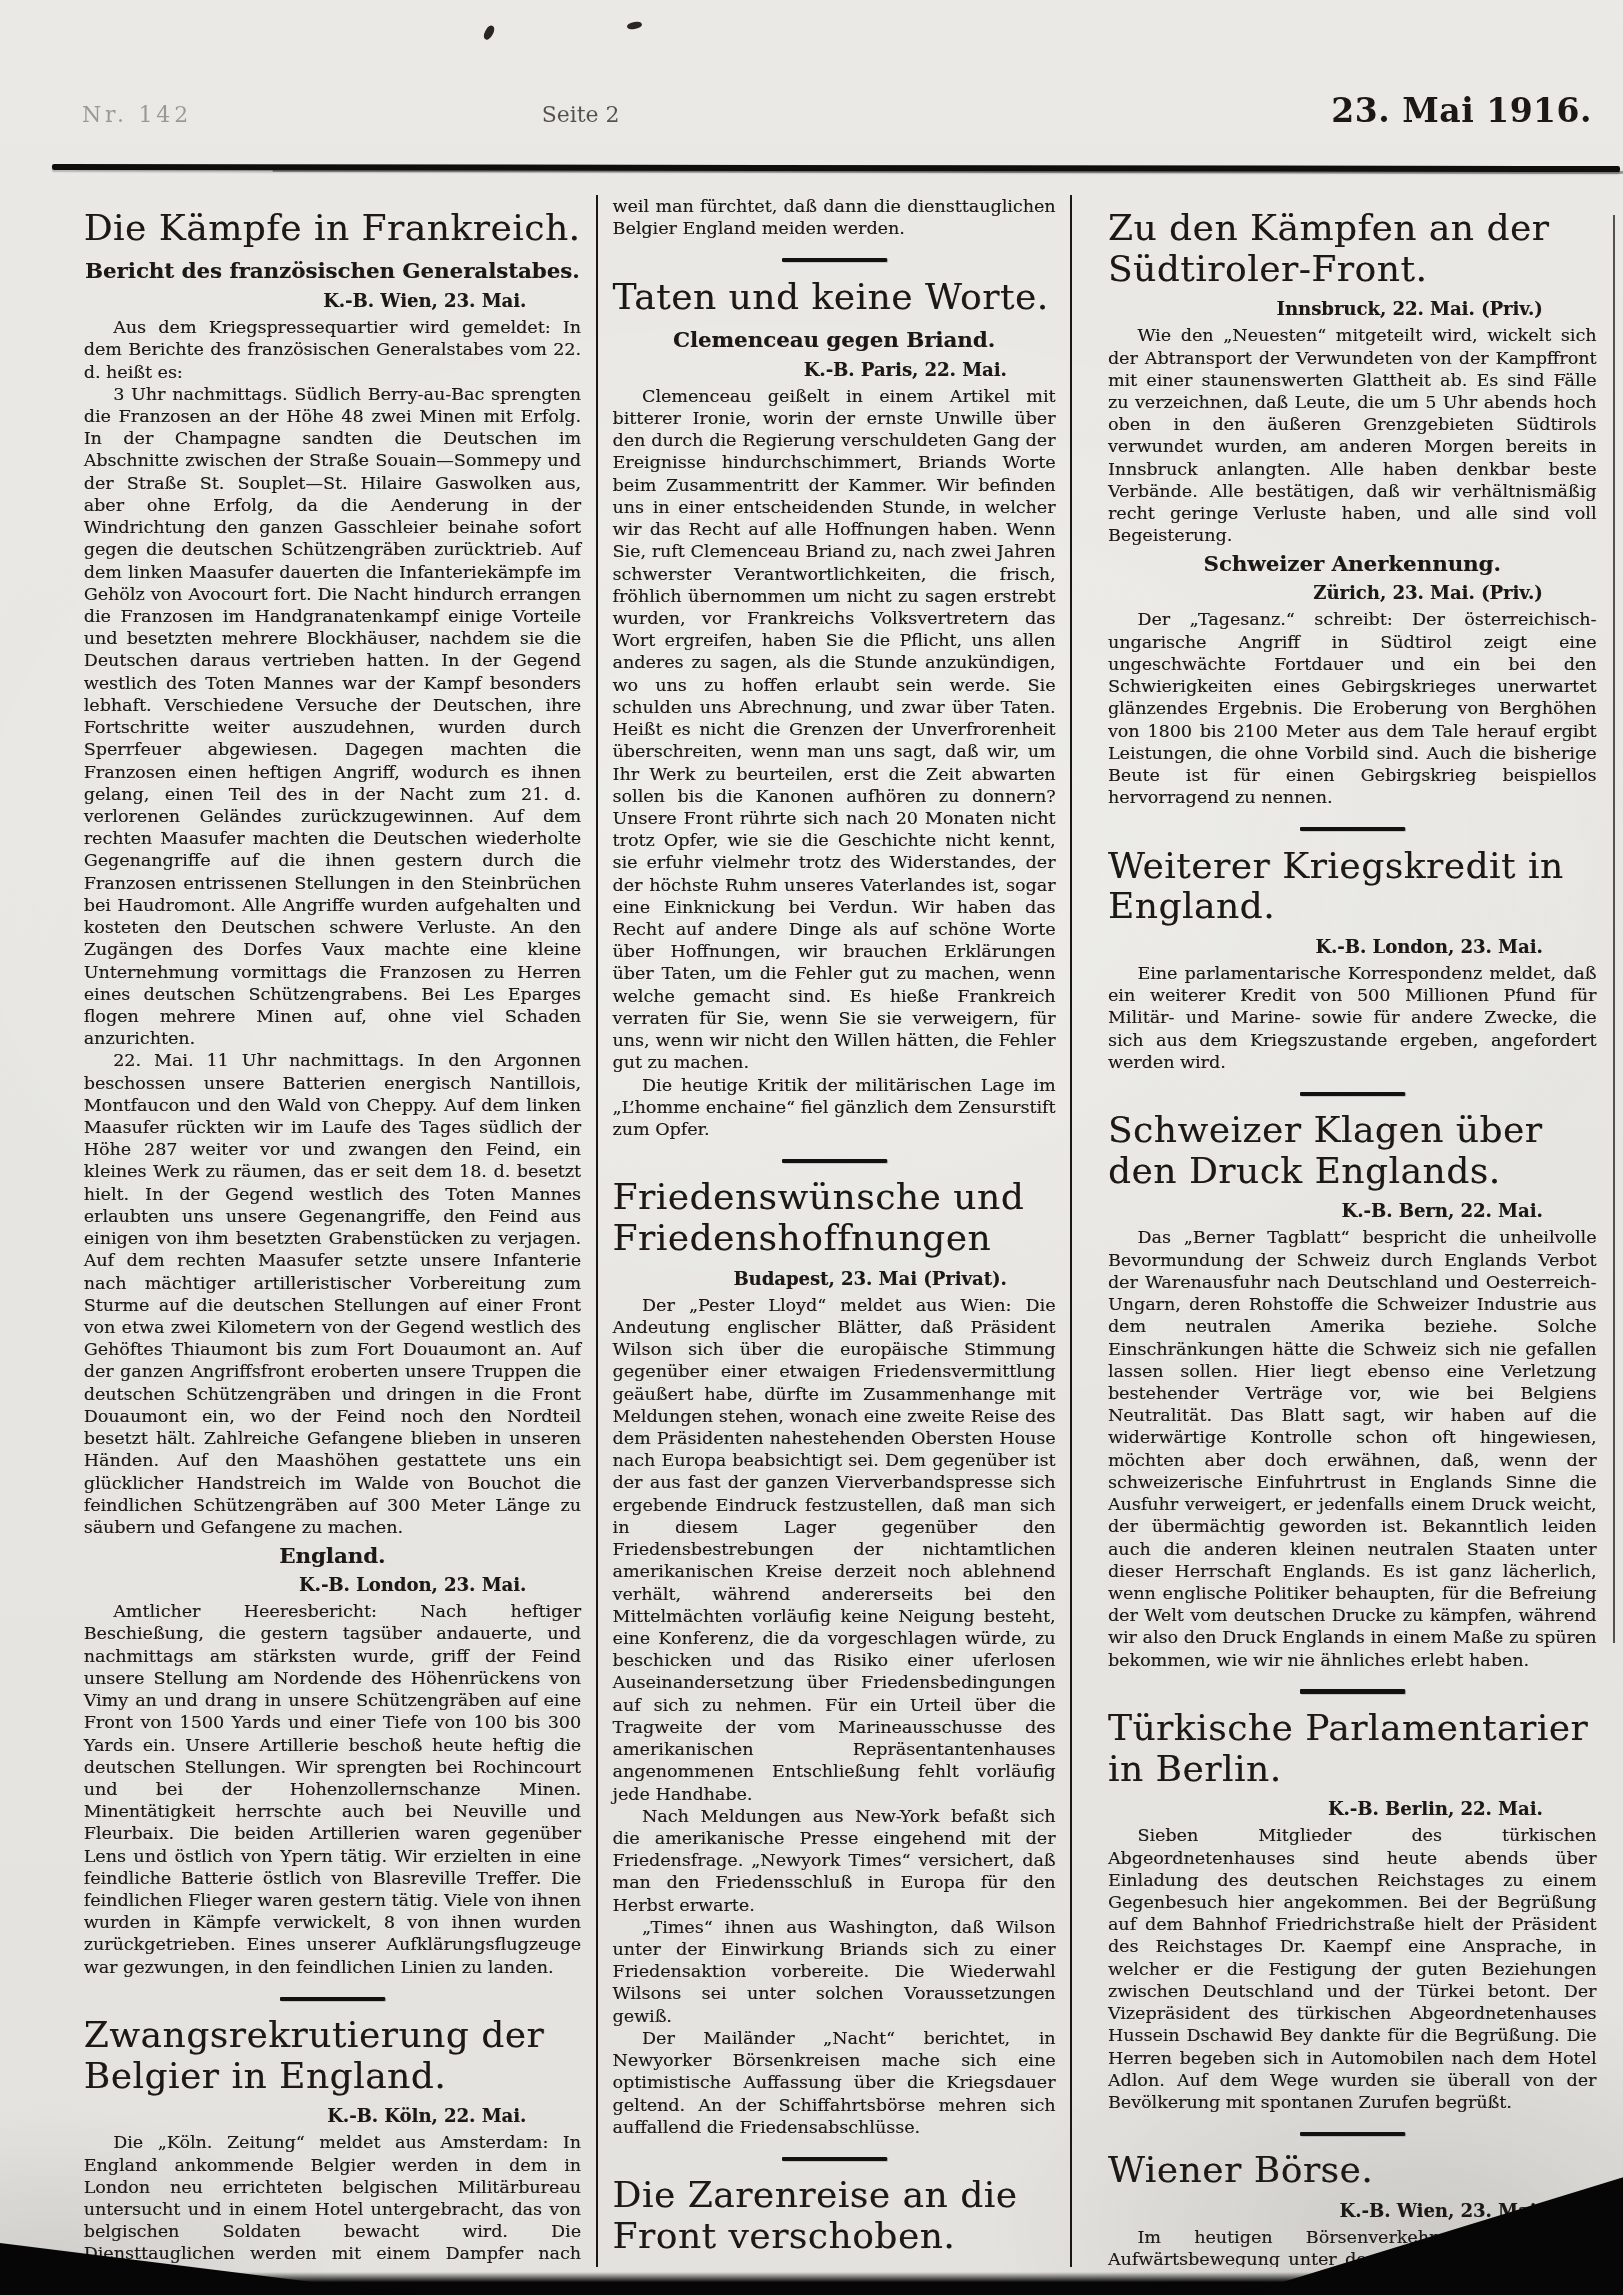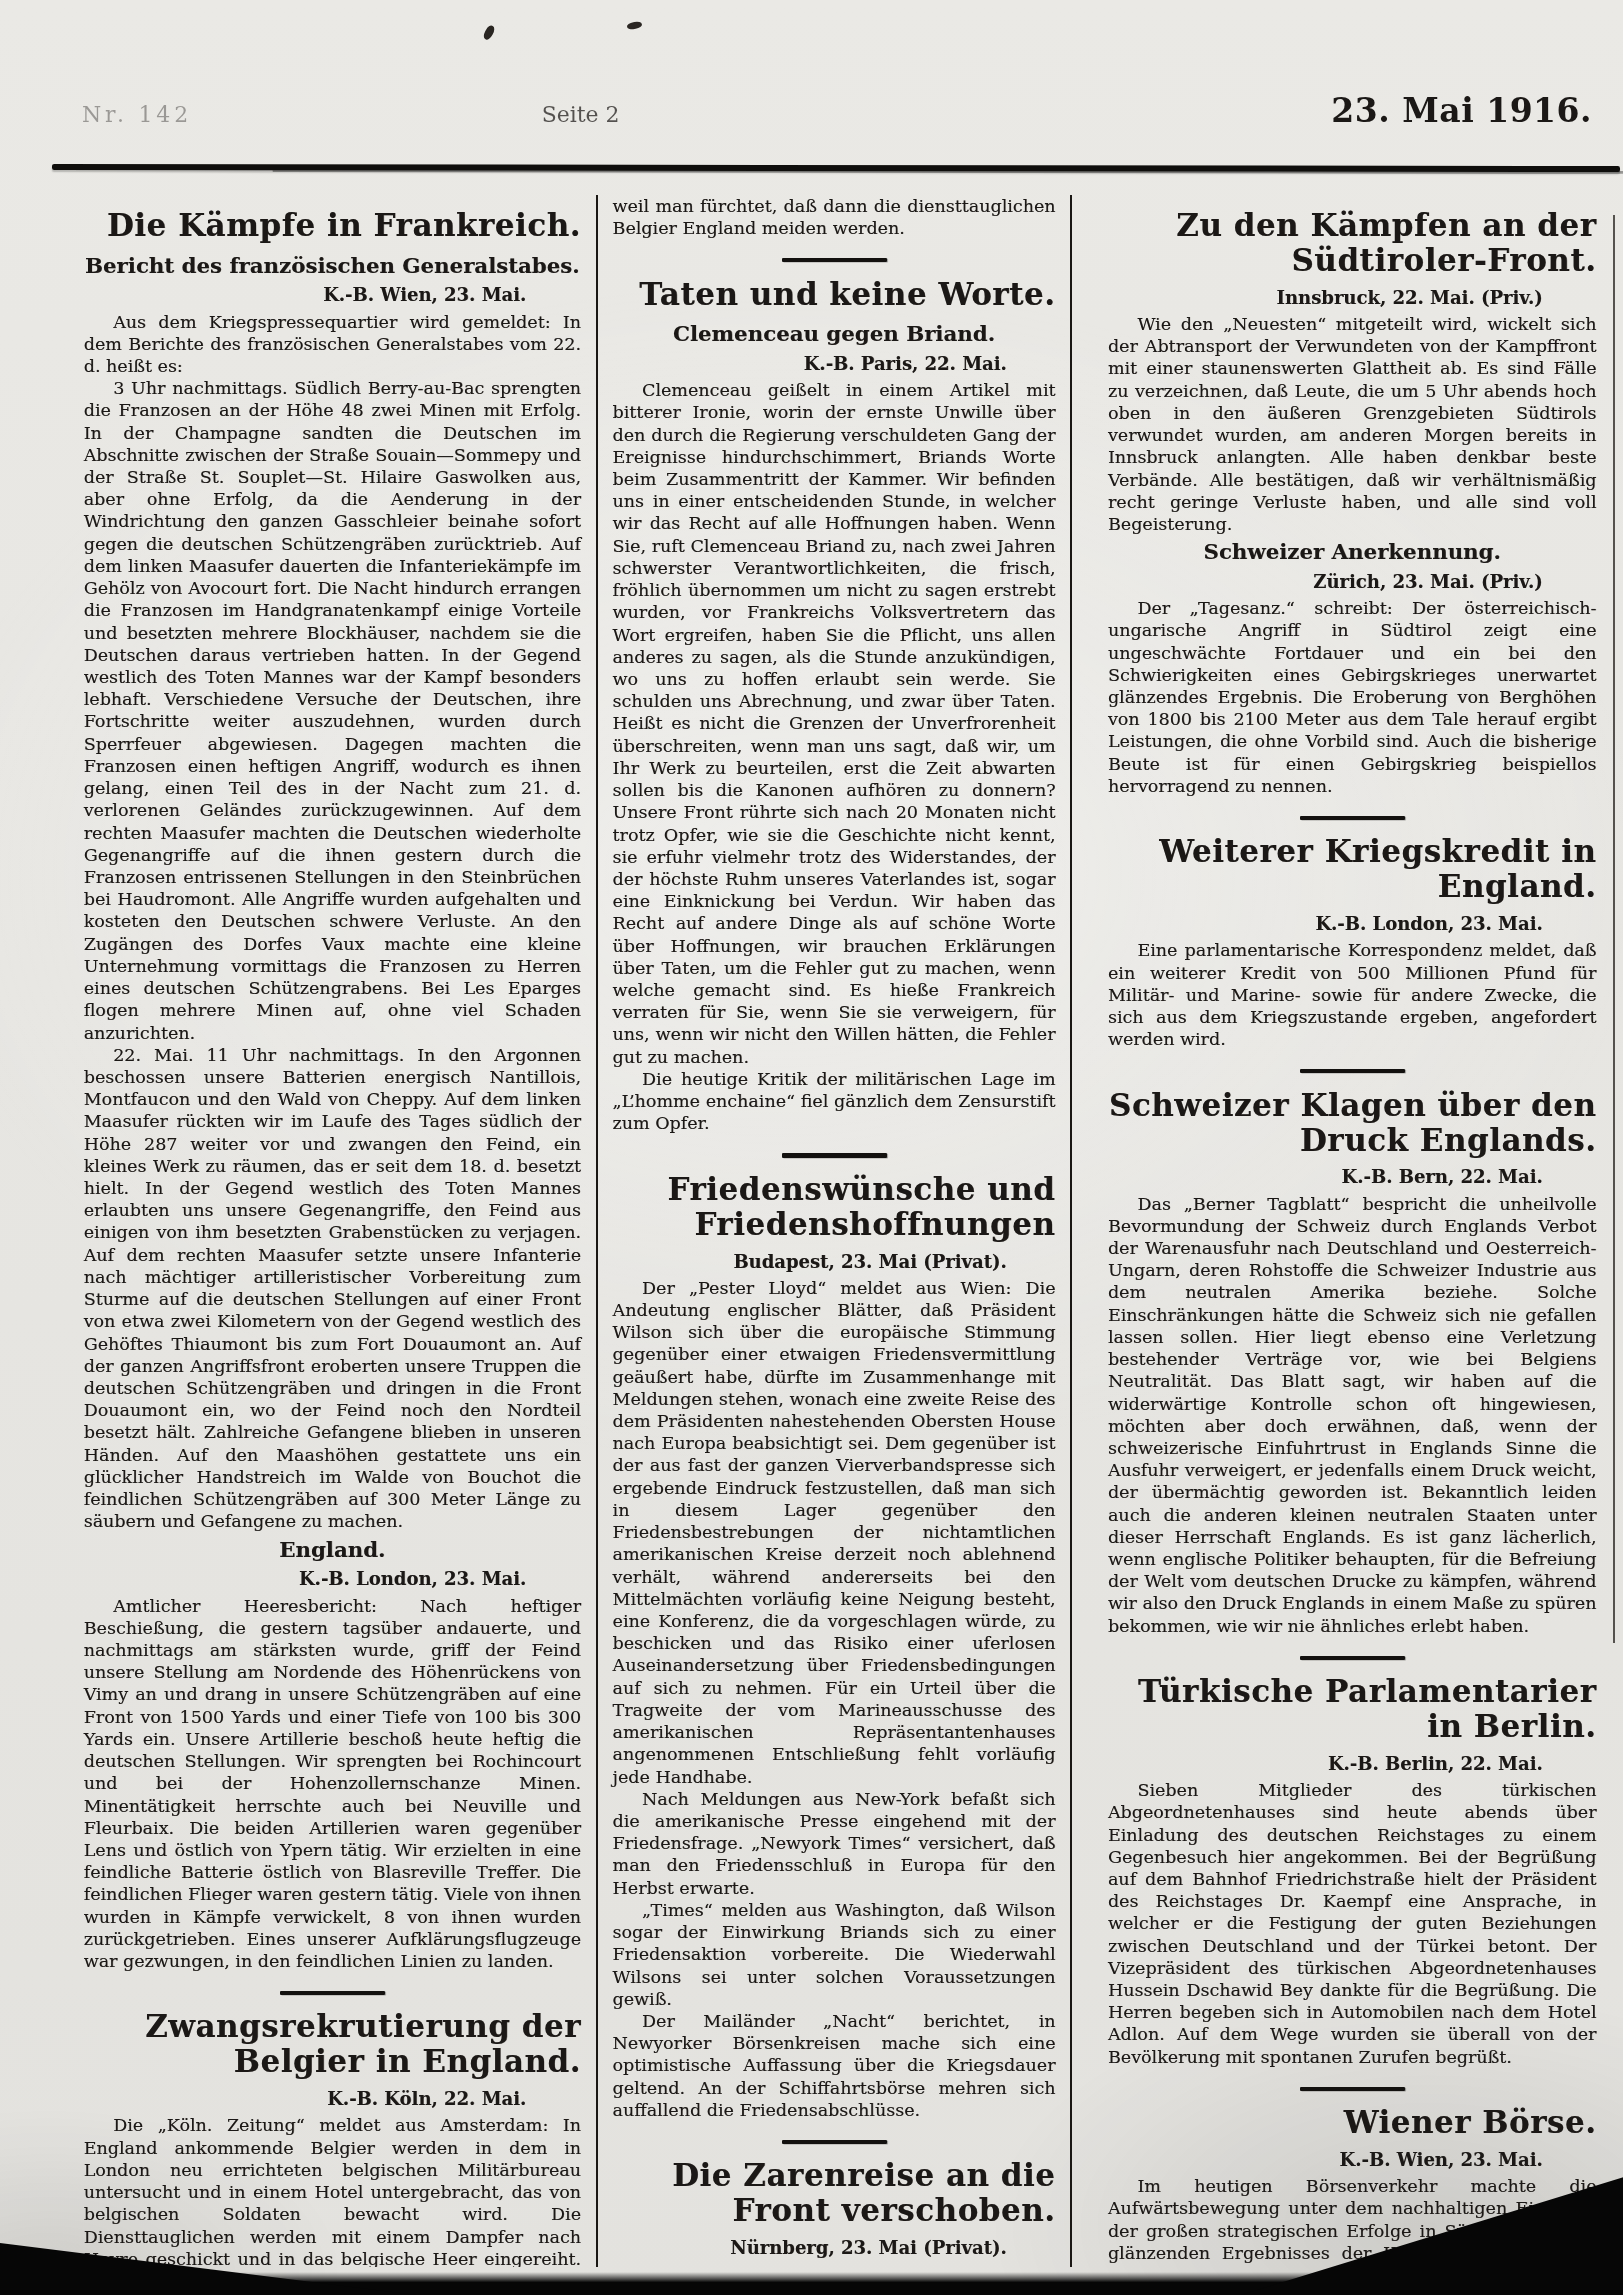--- a/index.html
+++ b/index.html
@@ -32,21 +32,21 @@
   }
   .col{overflow:hidden;box-sizing:border-box;
     font-size:17.5px;line-height:1.27;text-align:justify;
     hyphens:auto;overflow-wrap:break-word;
     text-shadow:0.3px 0.4px 0.5px rgba(35,28,22,0.45);
   }
   .col-1{width:34.6%;padding:0 15.3px 0 7.7px;}
   .col-2{width:31.6%;padding:0 14.2px;border-left:2.7px solid #1a1714;border-right:2.7px solid #1a1714;}
   .col-3{width:33.8%;padding:0 5.5px 0 14.2px;margin-left:22px;}
   p{margin:0;}
-  .headline{font-size:31px;font-weight:700;text-align:right;line-height:1.13;margin:13px 0 8.8px;letter-spacing:0.5px;text-indent:0;}
+  .headline{font-size:36px;font-weight:400;text-align:left;line-height:1.13;margin:13px 0 8.8px;letter-spacing:0.5px;text-indent:0;}
   .subhead{font-size:21.3px;font-weight:700;text-align:center;margin:3.3px 0 5.5px;text-indent:0;}
   .dateline{font-size:18px;font-weight:700;text-align:right;padding-right:11%;margin:4.4px 0 3.3px;text-indent:0;}
   .para{text-indent:29.5px;}
   .para.noindent{text-indent:0;}
   .divider{width:105px;height:4.4px;background:#13110f;margin:18.6px auto 14.2px;border-radius:1.1px;box-shadow:1.1px 0.5px 0.5px rgba(0,0,0,.3);}
   .edge-rule{position:absolute;top:215px;right:8.8px;width:2.7px;height:1428px;background:rgba(28,24,20,0.72);}
   .speck{position:absolute;background:#2a2622;border-radius:45%;}
   .speck-a{left:485px;top:25px;width:7.7px;height:15.3px;transform:rotate(28deg);}
   .speck-b{left:627px;top:22px;width:15.3px;height:7.1px;transform:rotate(-10deg);}
   .bottom-bar{position:absolute;left:0;bottom:0;width:100%;height:23px;
@@ -89,21 +89,21 @@
       <p class="headline">Taten und keine Worte.</p>
       <p class="subhead">Clemenceau gegen Briand.</p>
       <p class="dateline">K.-B. Paris, 22. Mai.</p>
       <p class="para">Clemenceau geißelt in einem Artikel mit bitterer Ironie, worin der ernste Unwille über den durch die Regierung verschuldeten Gang der Ereignisse hindurchschimmert, Briands Worte beim Zusammentritt der Kammer. Wir befinden uns in einer entscheidenden Stunde, in welcher wir das Recht auf alle Hoffnungen haben. Wenn Sie, ruft Clemenceau Briand zu, nach zwei Jahren schwerster Verantwortlichkeiten, die frisch, fröhlich übernommen um nicht zu sagen erstrebt wurden, vor Frankreichs Volksvertretern das Wort ergreifen, haben Sie die Pflicht, uns allen anderes zu sagen, als die Stunde anzukündigen, wo uns zu hoffen erlaubt sein werde. Sie schulden uns Abrechnung, und zwar über Taten. Heißt es nicht die Grenzen der Unverfrorenheit überschreiten, wenn man uns sagt, daß wir, um Ihr Werk zu beurteilen, erst die Zeit abwarten sollen bis die Kanonen aufhören zu donnern? Unsere Front rührte sich nach 20 Monaten nicht trotz Opfer, wie sie die Geschichte nicht kennt, sie erfuhr vielmehr trotz des Widerstandes, der der höchste Ruhm unseres Vaterlandes ist, sogar eine Einknickung bei Verdun. Wir haben das Recht auf andere Dinge als auf schöne Worte über Hoffnungen, wir brauchen Erklärungen über Taten, um die Fehler gut zu machen, wenn welche gemacht sind. Es hieße Frankreich verraten für Sie, wenn Sie sie verweigern, für uns, wenn wir nicht den Willen hätten, die Fehler gut zu machen.</p>
       <p class="para">Die heutige Kritik der militärischen Lage im „L’homme enchaine“ fiel gänzlich dem Zensurstift zum Opfer.</p>
       <div class="divider"></div>
       <p class="headline">Friedenswünsche und Friedenshoffnungen</p>
       <p class="dateline">Budapest, 23. Mai (Privat).</p>
       <p class="para">Der „Pester Lloyd“ meldet aus Wien: Die Andeutung englischer Blätter, daß Präsident Wilson sich über die europäische Stimmung gegenüber einer etwaigen Friedensvermittlung geäußert habe, dürfte im Zusammenhange mit Meldungen stehen, wonach eine zweite Reise des dem Präsidenten nahestehenden Obersten House nach Europa beabsichtigt sei. Dem gegenüber ist der aus fast der ganzen Vierverbandspresse sich ergebende Eindruck festzustellen, daß man sich in diesem Lager gegenüber den Friedensbestrebungen der nichtamtlichen amerikanischen Kreise derzeit noch ablehnend verhält, während andererseits bei den Mittelmächten vorläufig keine Neigung besteht, eine Konferenz, die da vorgeschlagen würde, zu beschicken und das Risiko einer uferlosen Auseinandersetzung über Friedensbedingungen auf sich zu nehmen. Für ein Urteil über die Tragweite der vom Marineausschusse des amerikanischen Repräsentantenhauses angenommenen Entschließung fehlt vorläufig jede Handhabe.</p>
       <p class="para">Nach Meldungen aus New-York befaßt sich die amerikanische Presse eingehend mit der Friedensfrage. „Newyork Times“ versichert, daß man den Friedensschluß in Europa für den Herbst erwarte.</p>
-      <p class="para">„Times“ melden aus Washington, daß Wilson sogar der Einwirkung Briands sich zu einer Friedensaktion vorbereite. Die Wiederwahl Wilsons sei unter solchen Voraussetzungen gewiß.</p>
+      <p class="para">„Times“ ihnen aus Washington, daß Wilson unter der Einwirkung Briands sich zu einer Friedensaktion vorbereite. Die Wiederwahl Wilsons sei unter solchen Voraussetzungen gewiß.</p>
       <p class="para">Der Mailänder „Nacht“ berichtet, in Newyorker Börsenkreisen mache sich eine optimistische Auffassung über die Kriegsdauer geltend. An der Schiffahrtsbörse mehren sich auffallend die Friedensabschlüsse.</p>
       <div class="divider"></div>
       <p class="headline">Die Zarenreise an die Front verschoben.</p>
       <p class="dateline">Nürnberg, 23. Mai (Privat).</p>
       <p class="para">Dem „Nürnberger Anz.“ zufolge wird aus Petersburg berichtet: Der Zar und der Thronfolger haben die Reise zur Front verschoben. Der Zar empfing Freitag den spanischen Botschafter in besonderer Audienz.</p>
     </div>
   <div class="col col-3">
       <p class="headline">Zu den Kämpfen an der Südtiroler-Front.</p>
       <p class="dateline">Innsbruck, 22. Mai. (Priv.)</p>
       <p class="para">Wie den „Neuesten“ mitgeteilt wird, wickelt sich der Abtransport der Verwundeten von der Kampffront mit einer staunenswerten Glattheit ab. Es sind Fälle zu verzeichnen, daß Leute, die um 5 Uhr abends hoch oben in den äußeren Grenzgebieten Südtirols verwundet wurden, am anderen Morgen bereits in Innsbruck anlangten. Alle haben denkbar beste Verbände. Alle bestätigen, daß wir verhältnismäßig recht geringe Verluste haben, und alle sind voll Begeisterung.</p>

